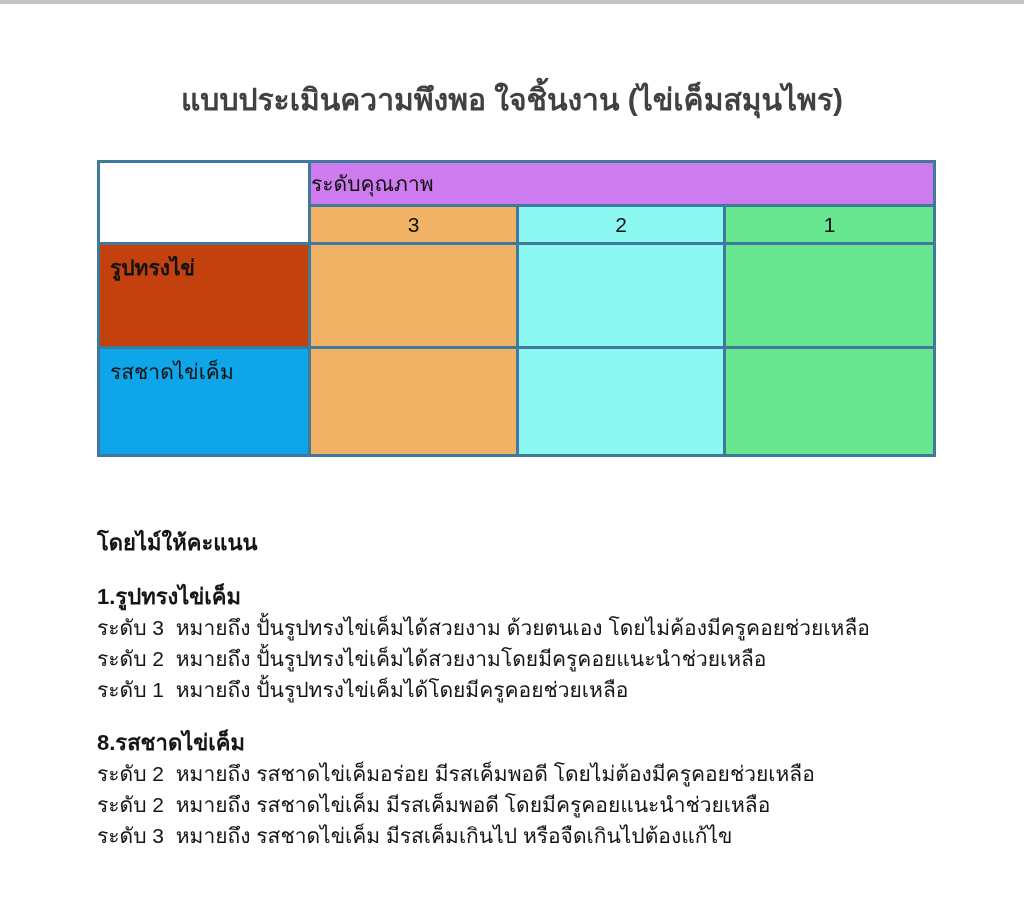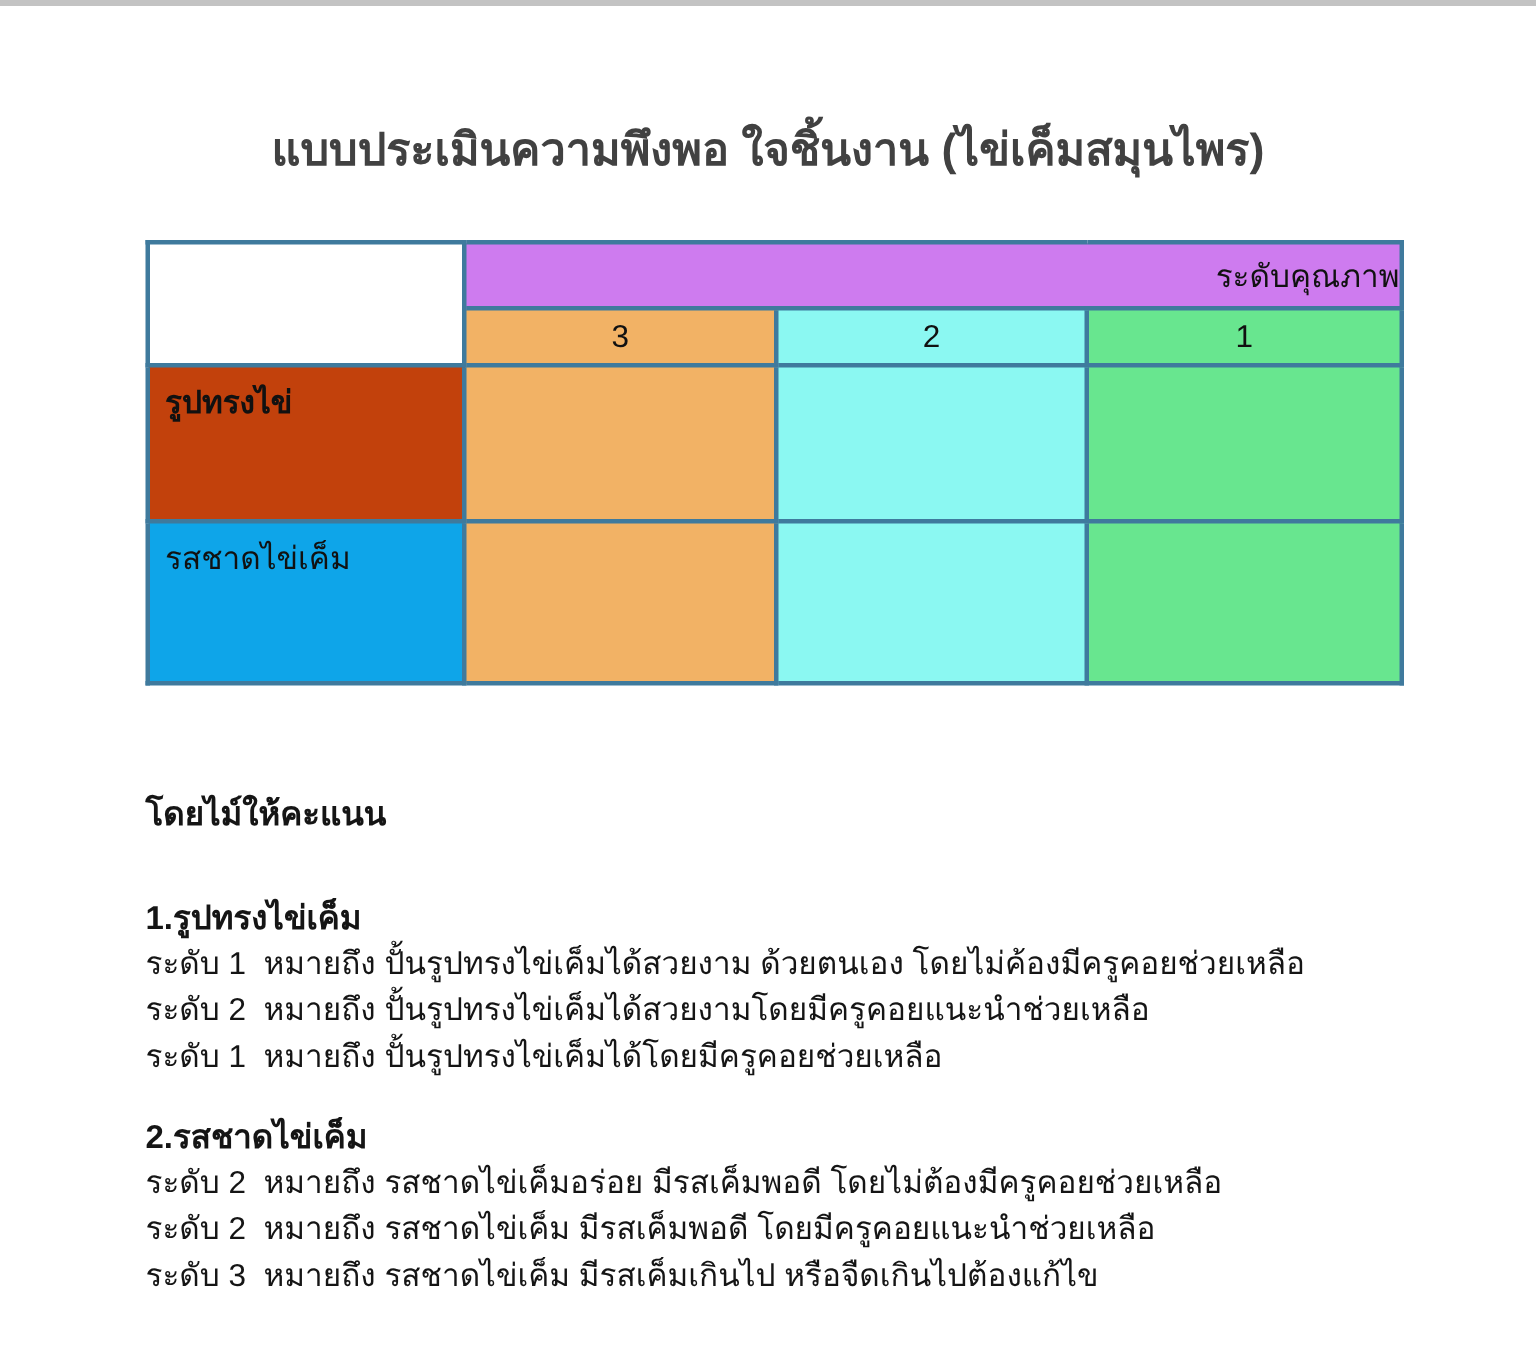--- a/index.html
+++ b/index.html
@@ -34,21 +34,21 @@
     border-collapse: collapse;
     table-layout: fixed;
   }
   table.score-table td {
     border: 3px solid #3f7a9d;
     font-size: 21px;
     color: #111111;
   }
   td.corner-cell { background: #ffffff; }
   td.quality-header {
-    text-align: right;
+    text-align: left;
     vertical-align: middle;
     height: 44px;
     font-size: 20px;
   }
   td.level-header {
     text-align: center;
     vertical-align: middle;
     height: 38px;
     font-size: 21px;
   }
@@ -65,21 +65,21 @@
     top: 528px;
     left: 97px;
     width: 860px;
     color: #151515;
   }
   .criteria-heading {
     font-size: 22px;
     font-weight: bold;
     line-height: 30px;
   }
-  .criteria-section-1 { margin-top: 38px; }
+  .criteria-section-1 { margin-top: 23px; }
   .criteria-section-2 { margin-top: 22px; }
   .section-title {
     font-size: 22px;
     font-weight: bold;
     line-height: 31px;
   }
   .criteria-line {
     font-size: 21px;
     line-height: 31px;
     white-space: pre-wrap;
@@ -122,24 +122,24 @@
       <td style="background-color: rgb(104, 230, 143);"></td>
     </tr>
   </tbody>
 </table>
 
 <div class="criteria">
   <div class="criteria-heading">โดยไม์ให้คะแนน</div>
 
   <div class="criteria-section-1">
     <div class="section-title">1.รูปทรงไข่เค็ม</div>
-    <div class="criteria-line">ระดับ 1  หมายถึง ปั้นรูปทรงไข่เค็มได้สวยงาม ด้วยตนเอง โดยไม่ค้องมีครูคอยช่วยเหลือ</div>
+    <div class="criteria-line">ระดับ 3  หมายถึง ปั้นรูปทรงไข่เค็มได้สวยงาม ด้วยตนเอง โดยไม่ค้องมีครูคอยช่วยเหลือ</div>
     <div class="criteria-line">ระดับ 2  หมายถึง ปั้นรูปทรงไข่เค็มได้สวยงามโดยมีครูคอยแนะนำช่วยเหลือ</div>
     <div class="criteria-line">ระดับ 1  หมายถึง ปั้นรูปทรงไข่เค็มได้โดยมีครูคอยช่วยเหลือ</div>
   </div>
 
   <div class="criteria-section-2">
-    <div class="section-title">2.รสชาดไข่เค็ม</div>
+    <div class="section-title">8.รสชาดไข่เค็ม</div>
     <div class="criteria-line">ระดับ 2  หมายถึง รสชาดไข่เค็มอร่อย มีรสเค็มพอดี โดยไม่ต้องมีครูคอยช่วยเหลือ</div>
     <div class="criteria-line">ระดับ 2  หมายถึง รสชาดไข่เค็ม มีรสเค็มพอดี โดยมีครูคอยแนะนำช่วยเหลือ</div>
     <div class="criteria-line">ระดับ 3  หมายถึง รสชาดไข่เค็ม มีรสเค็มเกินไป หรือจืดเกินไปต้องแก้ไข</div>
   </div>
 </div>
 
 </body></html>

